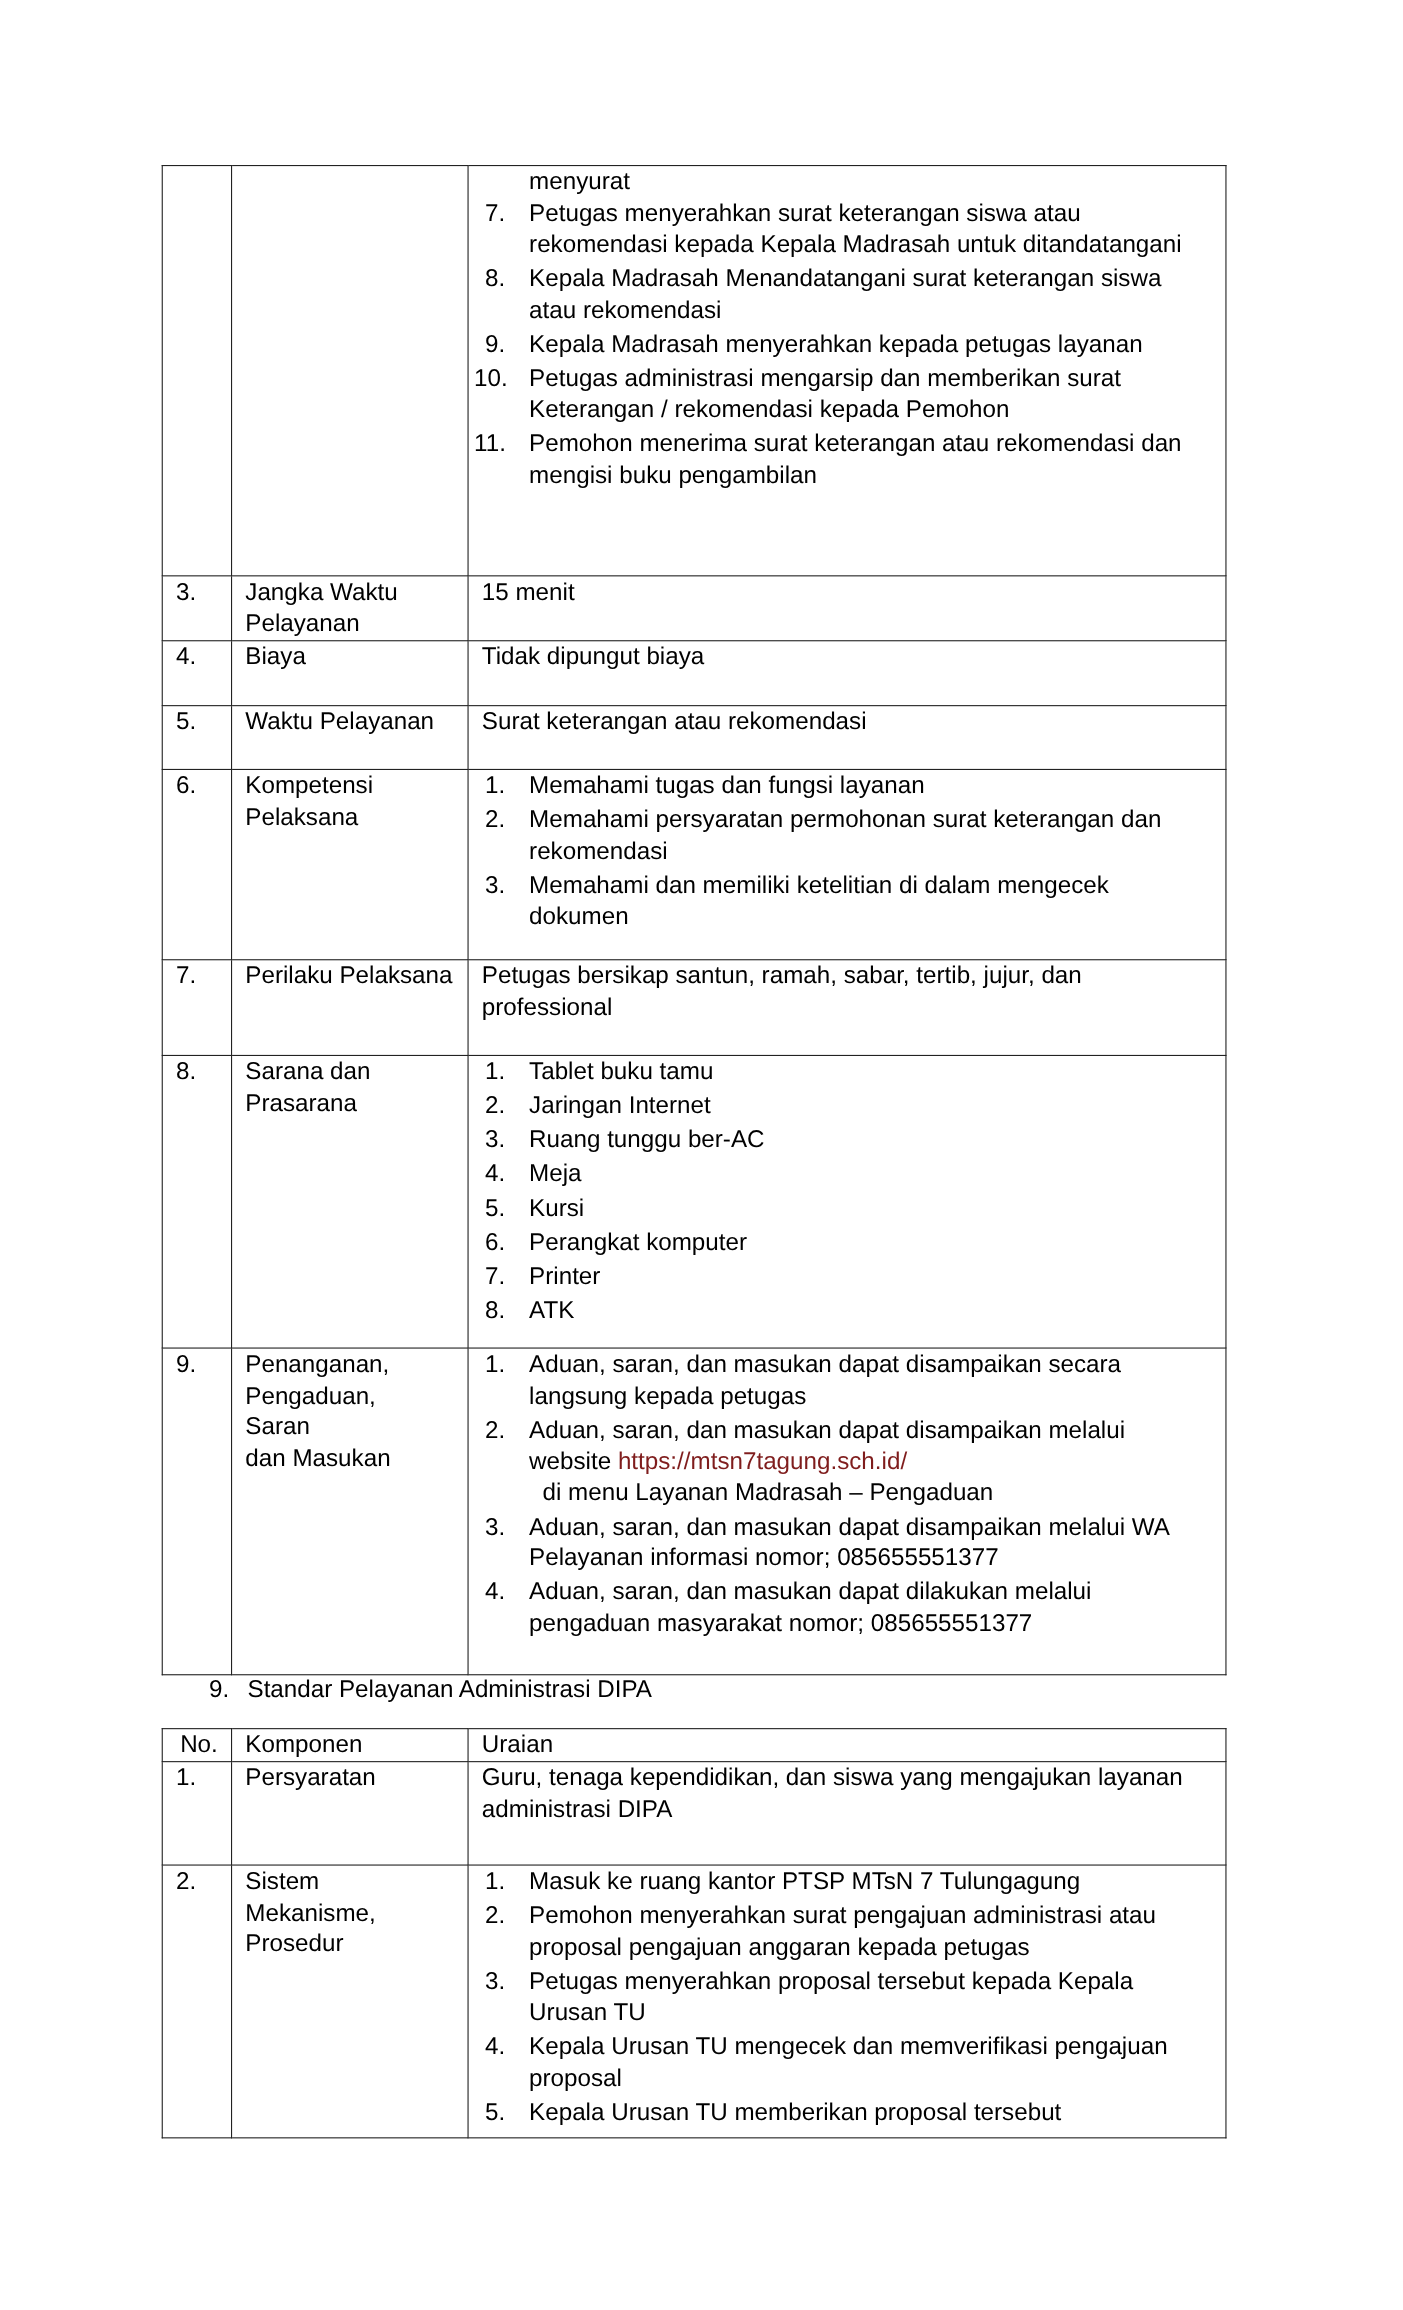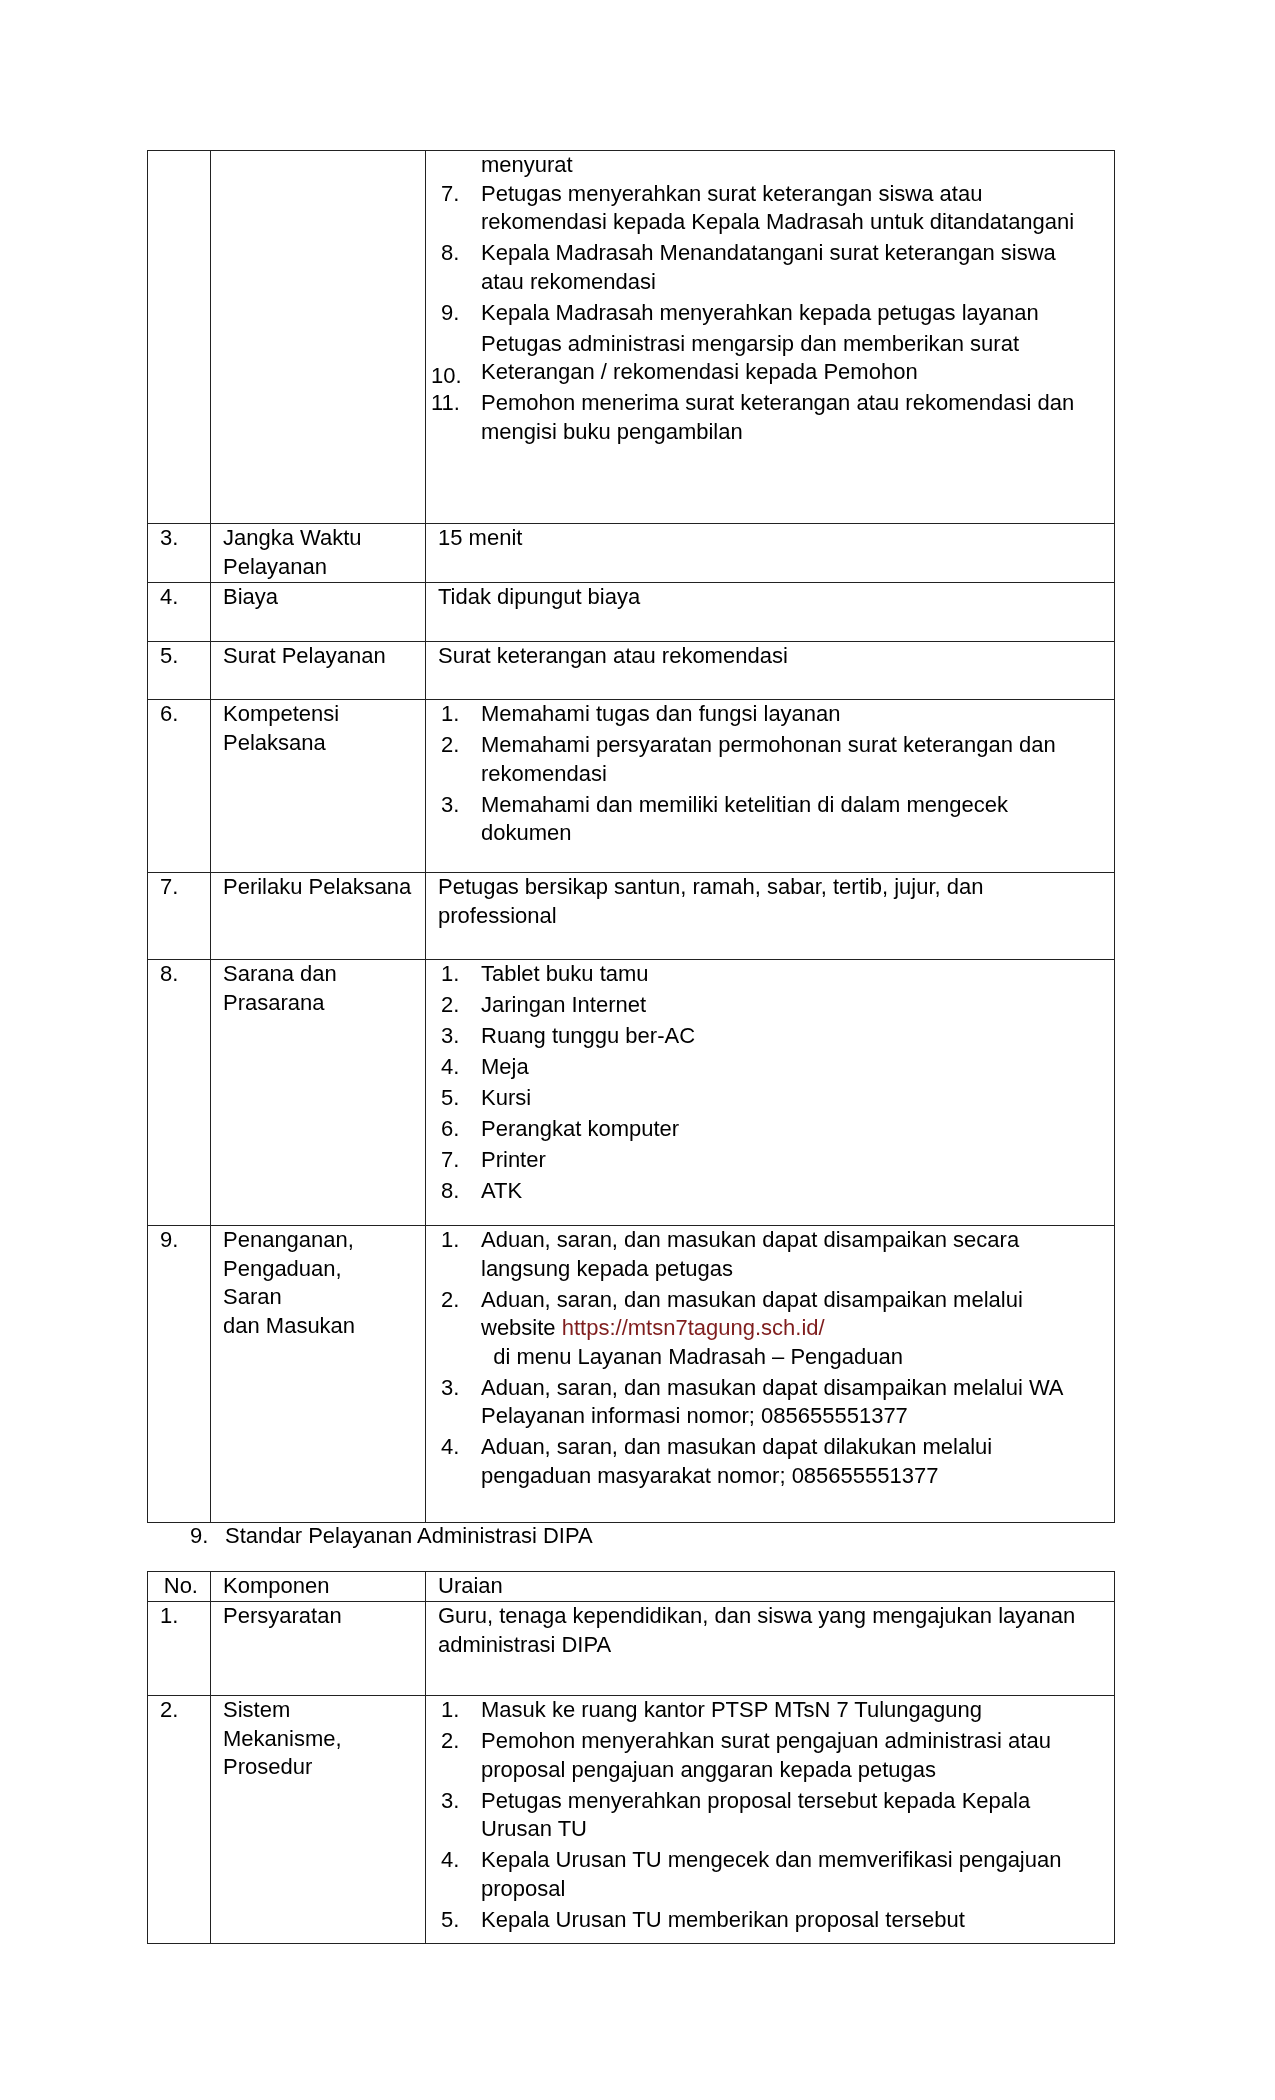--- a/index.html
+++ b/index.html
@@ -36,41 +36,41 @@
 
     <tr style="height:373px;">
       <td class="no"></td>
       <td class="komp"></td>
       <td class="ur">
         <div style="padding-left:43px;">menyurat</div>
         <ol class="items">
           <li><span class="num">7.</span><span>Petugas menyerahkan surat keterangan siswa atau rekomendasi kepada Kepala Madrasah untuk ditandatangani</span></li>
           <li><span class="num">8.</span><span>Kepala Madrasah Menandatangani surat keterangan siswa atau rekomendasi</span></li>
           <li><span class="num">9.</span><span>Kepala Madrasah menyerahkan kepada petugas layanan</span></li>
-          <li><span class="num" style="left:-10px;margin-top:32px;">10.</span><span>Petugas administrasi mengarsip dan memberikan surat Keterangan / rekomendasi kepada Pemohon</span></li>
+          <li><span class="num" style="left:-10px;">10.</span><span>Petugas administrasi mengarsip dan memberikan surat Keterangan / rekomendasi kepada Pemohon</span></li>
           <li><span class="num" style="left:-10px;">11.</span><span>Pemohon menerima surat keterangan atau rekomendasi dan mengisi buku pengambilan</span></li>
         </ol>
       </td>
     </tr>
 
     <tr class="inner" style="height:59px;">
       <td class="no">3.</td>
       <td class="komp">Jangka Waktu Pelayanan</td>
       <td class="ur">15 menit</td>
     </tr>
 
     <tr class="inner" style="height:59px;">
       <td class="no">4.</td>
       <td class="komp">Biaya</td>
       <td class="ur">Tidak dipungut biaya</td>
     </tr>
 
     <tr class="inner" style="height:58px;">
       <td class="no">5.</td>
-      <td class="komp">Surat Pelayanan</td>
+      <td class="komp">Waktu Pelayanan</td>
       <td class="ur">Surat keterangan atau rekomendasi</td>
     </tr>
 
     <tr class="inner" style="height:173px;">
       <td class="no">6.</td>
       <td class="komp">Kompetensi Pelaksana</td>
       <td class="ur">
         <ol class="items">
           <li><span class="num">1.</span><span>Memahami tugas dan fungsi layanan</span></li>
           <li><span class="num">2.</span><span>Memahami persyaratan permohonan surat keterangan dan rekomendasi</span></li>

